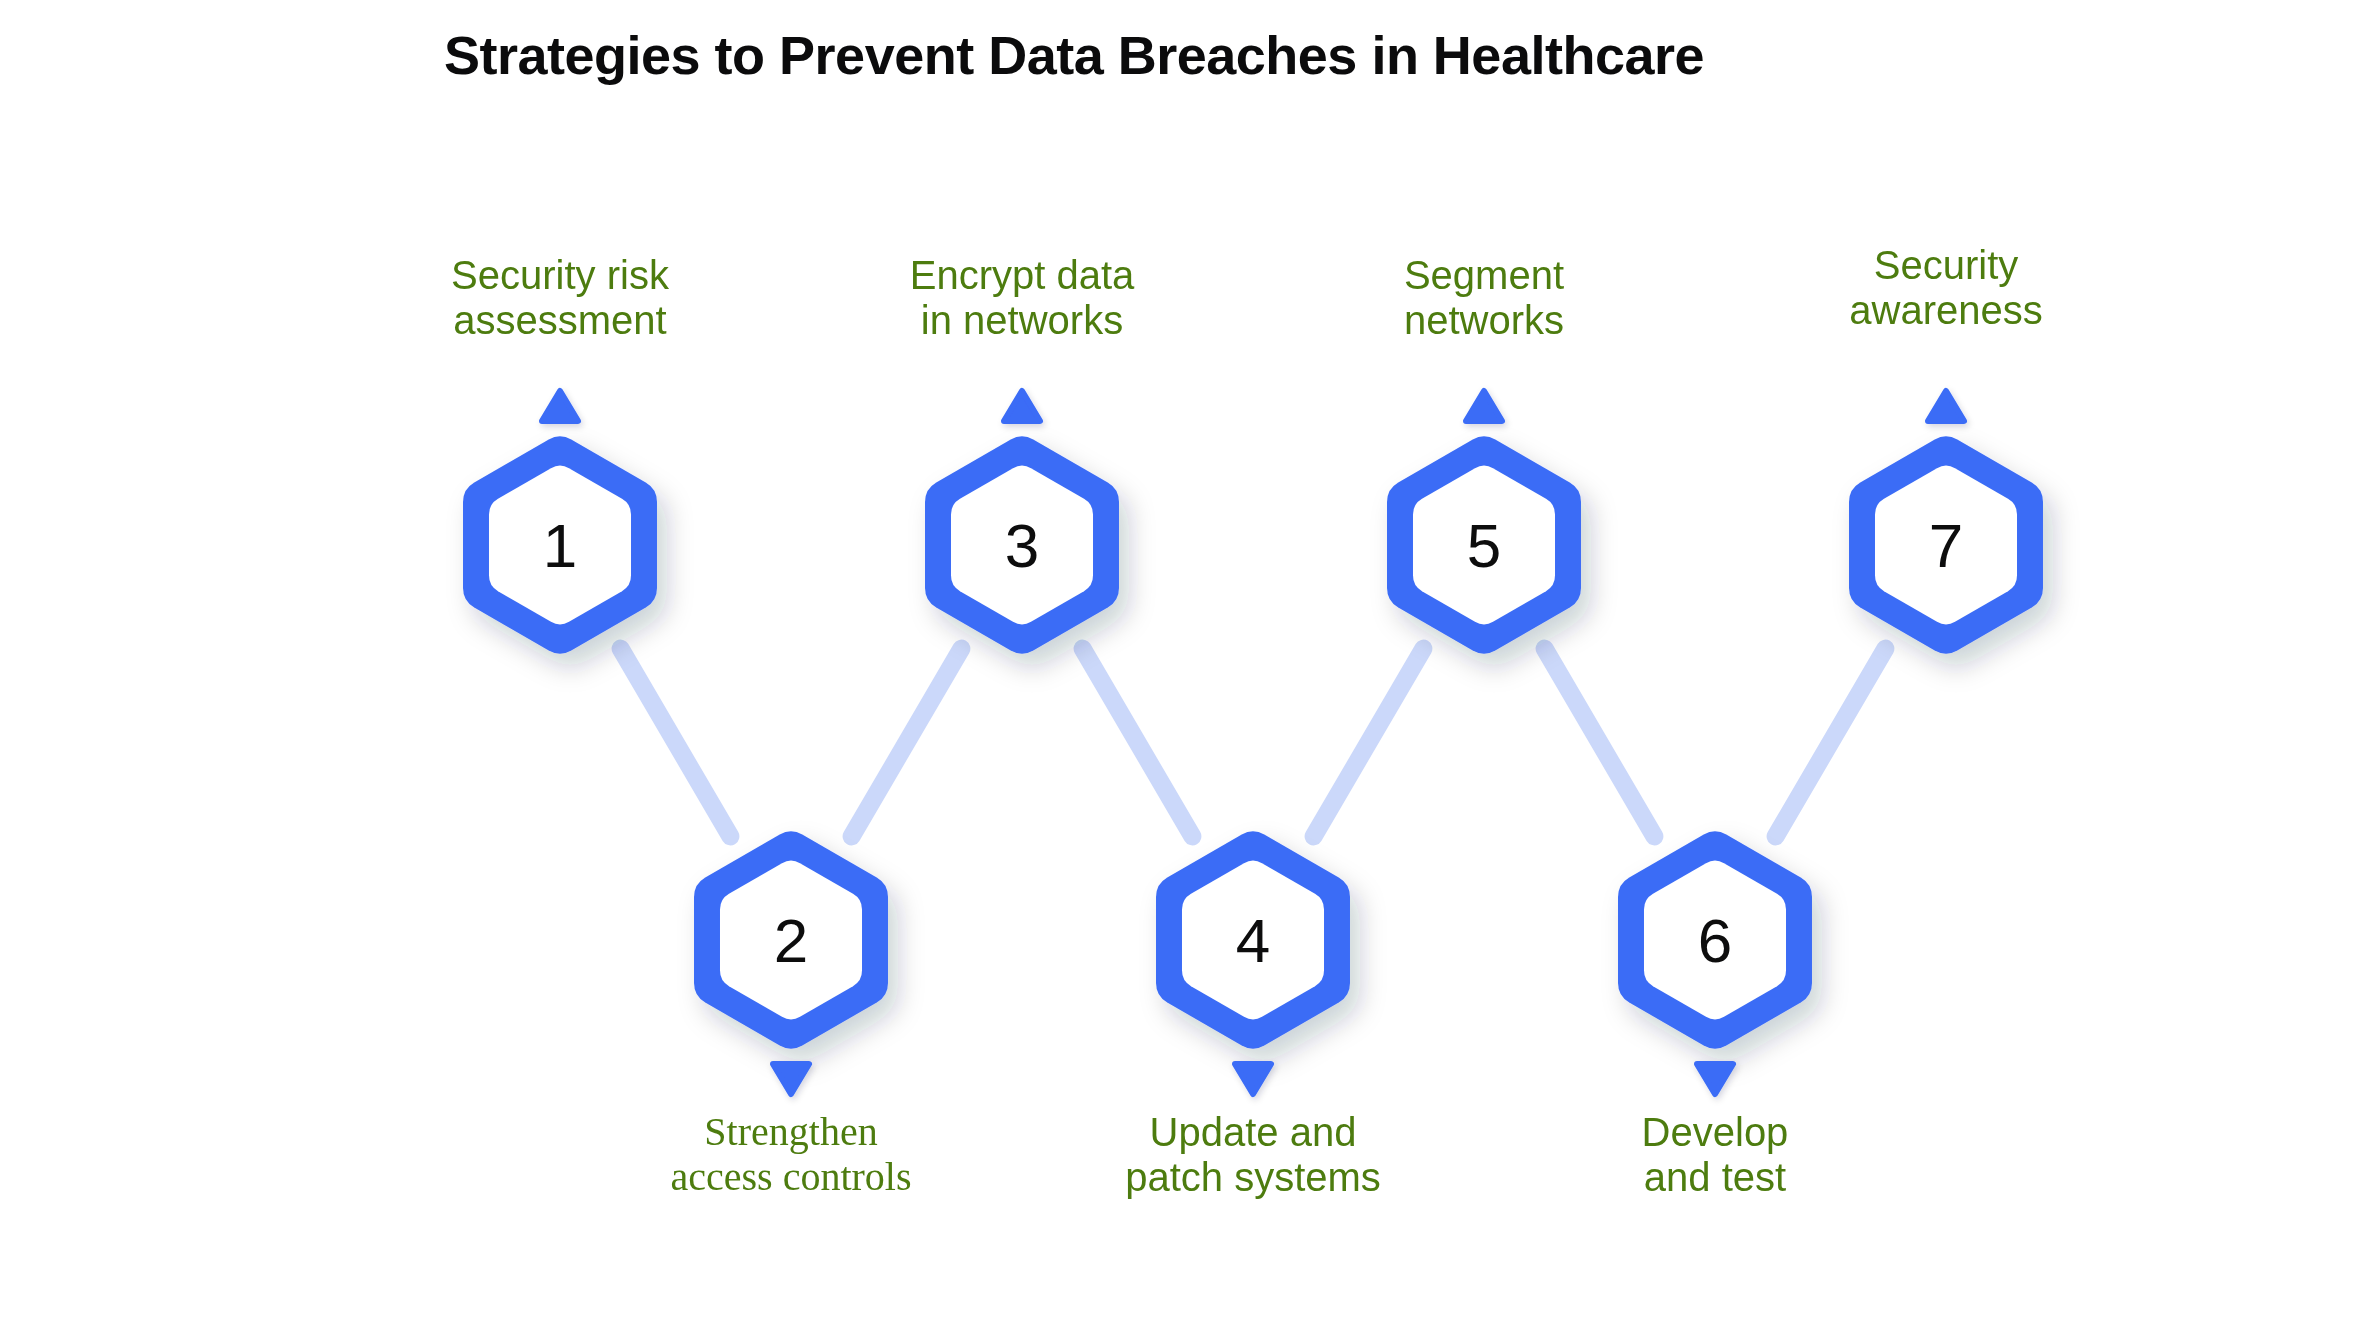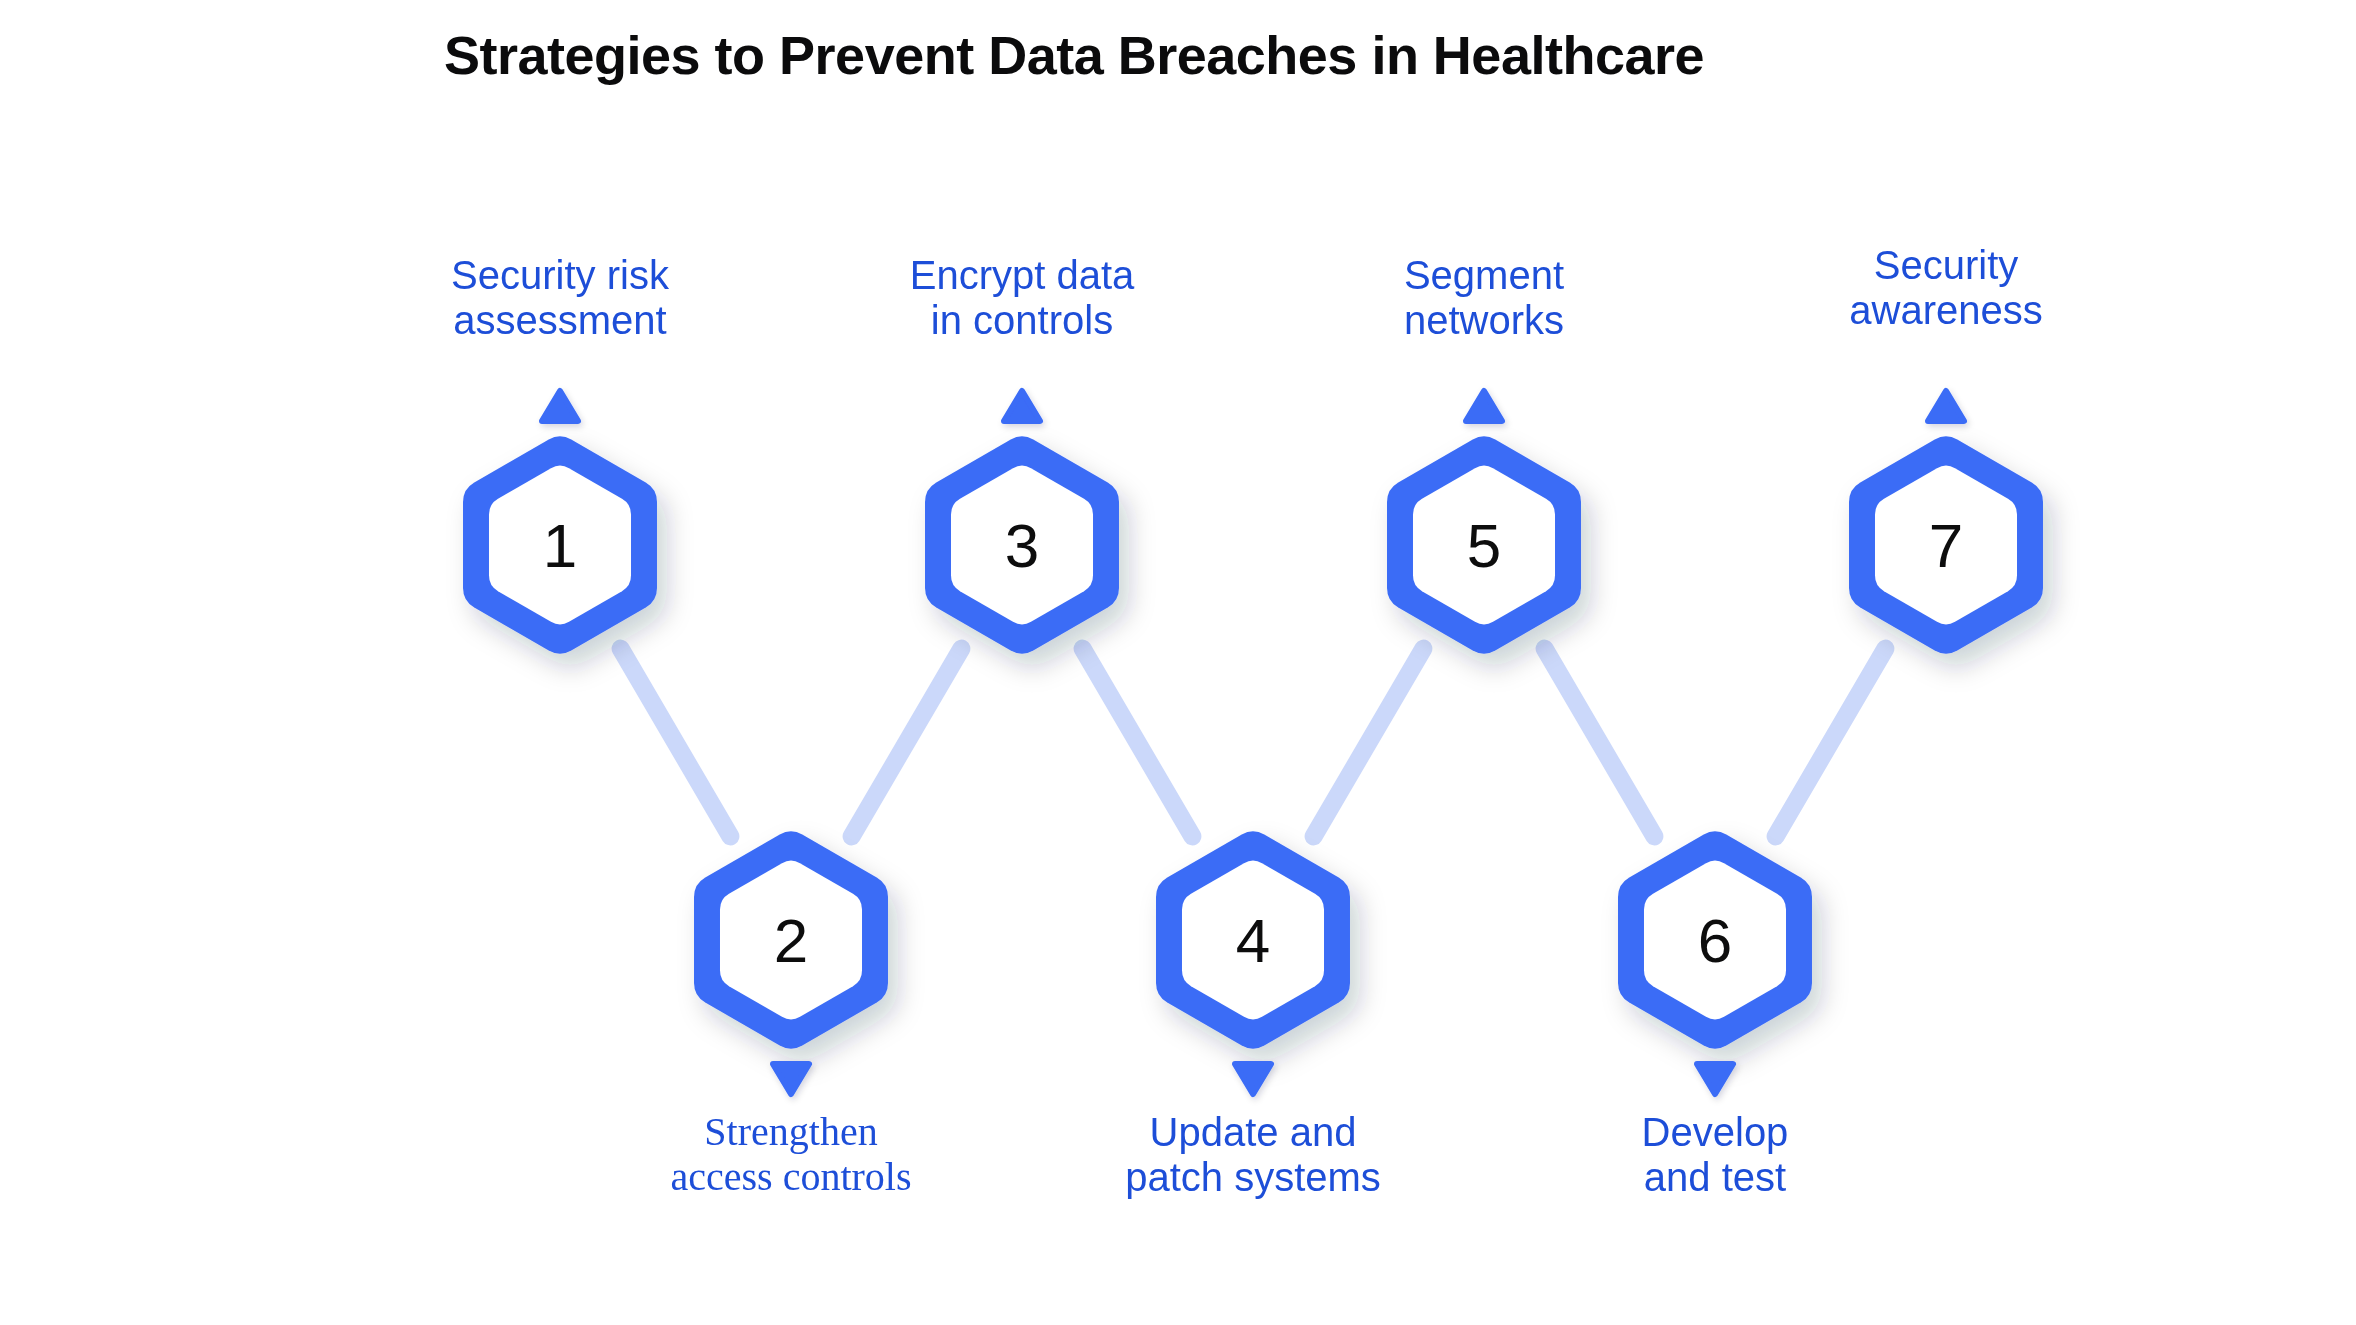--- a/index.html
+++ b/index.html
@@ -44,21 +44,21 @@
     top: 0;
     width: 2356px;
     height: 1325px;
   }
 
   .node-label {
     position: absolute;
     text-align: center;
     font-size: 40px;
     font-weight: 500;
-    color: #1d4ed8;
+    color: #4d7c0f;
     line-height: 1.12;
     width: 420px;
     white-space: pre-line;
   }
   .node-label.top   { transform: translate(-50%, 0); }
   .node-label.bottom{ transform: translate(-50%, 0); }
 </style>
 </head>
 <body>
 
@@ -131,21 +131,21 @@
         <path d="M1946,391 L1964,421 L1928,421 Z" fill="#3B6CF6" stroke="#3B6CF6" stroke-width="6" stroke-linejoin="round" filter="url(#trishadow)"></path>
       </g>
   </svg>
 
   <div id="label-layer">
       <div class="node-label top" style="left: 560px; top: 253px;">Security risk
 assessment</div>
       <div class="node-label bottom" style="left: 791px; top: 1110px; font-family: Liberation Serif, serif;">Strengthen
 access controls</div>
       <div class="node-label top" style="left: 1022px; top: 253px;">Encrypt data
-in controls</div>
+in networks</div>
       <div class="node-label bottom" style="left: 1253px; top: 1110px;">Update and
 patch systems</div>
       <div class="node-label top" style="left: 1484px; top: 253px;">Segment
 networks</div>
       <div class="node-label bottom" style="left: 1715px; top: 1110px;">Develop
 and test</div>
       <div class="node-label top" style="left: 1946px; top: 243px;">Security
 awareness</div>
     </div>
 

